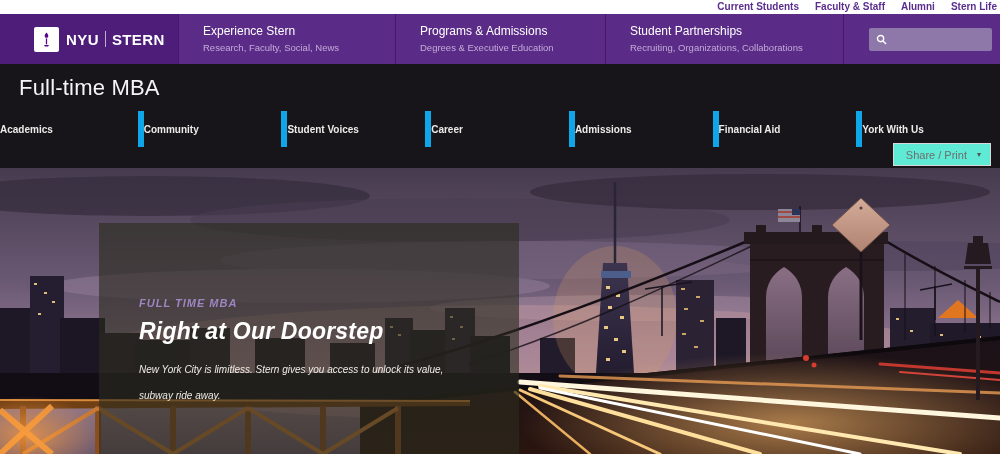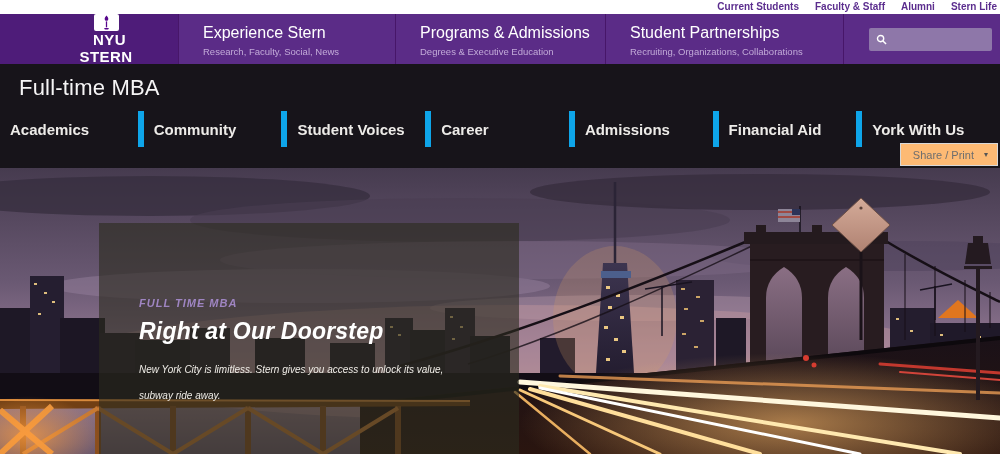--- a/index.html
+++ b/index.html
@@ -8,47 +8,47 @@
           font-family:"Liberation Sans", sans-serif; background:#fff; }
 
   
   .utility { height:14px; display:flex; justify-content:flex-end; align-items:center;
              gap:16px; padding-right:3px; background:#fff; }
   .utility-link { font-size:10px; font-weight:bold; color:#5b2d8e; cursor:pointer; line-height:18px; }
 
   
   .mainnav { display:flex; height:50px; background:#5b2c87; }
   .logo-block { width:178px; min-width:178px; background:#4e1c79; display:flex;
-                align-items:center; padding-left:34px; cursor:pointer;flex-direction:column; }
+                align-items:center; padding-left:34px; cursor:pointer; }
   .logo-box { width:25px; height:25px; background:#fff; border-radius:2px;
               display:flex; align-items:center; justify-content:center; }
   .logo-nyu, .logo-stern { font-size:15px; font-weight:bold; color:#fff; letter-spacing:.4px; }
   .logo-nyu { margin-left:7px; }
   .logo-sep { width:1px; height:16px; background:rgba(255,255,255,.65); margin:0 6px; }
 
   .nav-item { border-left:1px solid #471669; padding:10px 0 0 24px; cursor:pointer; }
   .nav-item.w1 { width:217px; } .nav-item.w2 { width:210px; } .nav-item.w3 { width:238px; }
-  .nav-title { font-size:16px; color:#fff; margin-bottom:4px; }
+  .nav-title { font-size:12px; color:#fff; margin-bottom:4px; }
   .nav-sub { font-size:9.5px; color:#c2aad8; }
   .nav-search { flex:1; border-left:1px solid #471669; display:flex; align-items:center; padding-left:25px; }
   .search-box { display:flex; align-items:center; width:123px; height:23px;
                 background:#8e77a9; border-radius:2px; padding-left:7px; }
   .search-box input { flex:1; min-width:0; background:transparent; border:none; outline:none;
                       color:#fff; font-size:11px; padding:0 4px; font-family:inherit; }
 
   
   .black-region { position:relative; background:#17141a; height:104px; }
   .title-band { height:47px; display:flex; align-items:center; padding-left:10px; }
   .title-band h1 { margin:9px; font-size:22px; font-weight:400; color:#f6f5f6; letter-spacing:.2px; }
   .secnav { display:flex; height:36px; }
-  .sec-item { flex:1; display:flex; align-items:center; padding-left:10px;
-              font-size:15px; font-weight:bold; color:#edebe8; cursor:pointer; }
+  .sec-item { flex:1; display:flex; align-items:center; 
+              font-size:10px; font-weight:bold; color:#edebe8; cursor:pointer; }
   .sec-item + .sec-item { border-left:6px solid #0ea5e9; }
-  .share-btn { position:absolute; right:2px; bottom:2px; display:flex; align-items:center; gap:10px;
-               height:23px; padding:0 9px 0 12px; background:#fdba74; border:1px solid #d8d8d8;
+  .share-btn { position:absolute; right:9px; bottom:2px; display:flex; align-items:center; gap:10px;
+               height:23px; padding:0 9px 0 12px; background:#5eead4; border:1px solid #d8d8d8;
                font-family:inherit; font-size:11px; color:#6e6e6e; cursor:pointer; }
   .share-btn .caret { font-size:8px; color:#555; }
 
   
   .hero { position:relative; height:286px; overflow:hidden; background:#5e4c63; }
   .hero svg { position:absolute; left:0; top:0; display:block; }
   .hero-overlay { position:absolute; left:99px; top:55px; width:420px; bottom:0;
                   background:rgba(43,44,30,.62); padding:74px 40px 0 40px;font-style:italic; }
   .eyebrow { font-size:11px; font-weight:bold; color:#9f85c2; letter-spacing:1px; }
   .hero-title { margin:9px 0 12px; font-size:23px; font-weight:bold; color:#fff; letter-spacing:.2px; }

